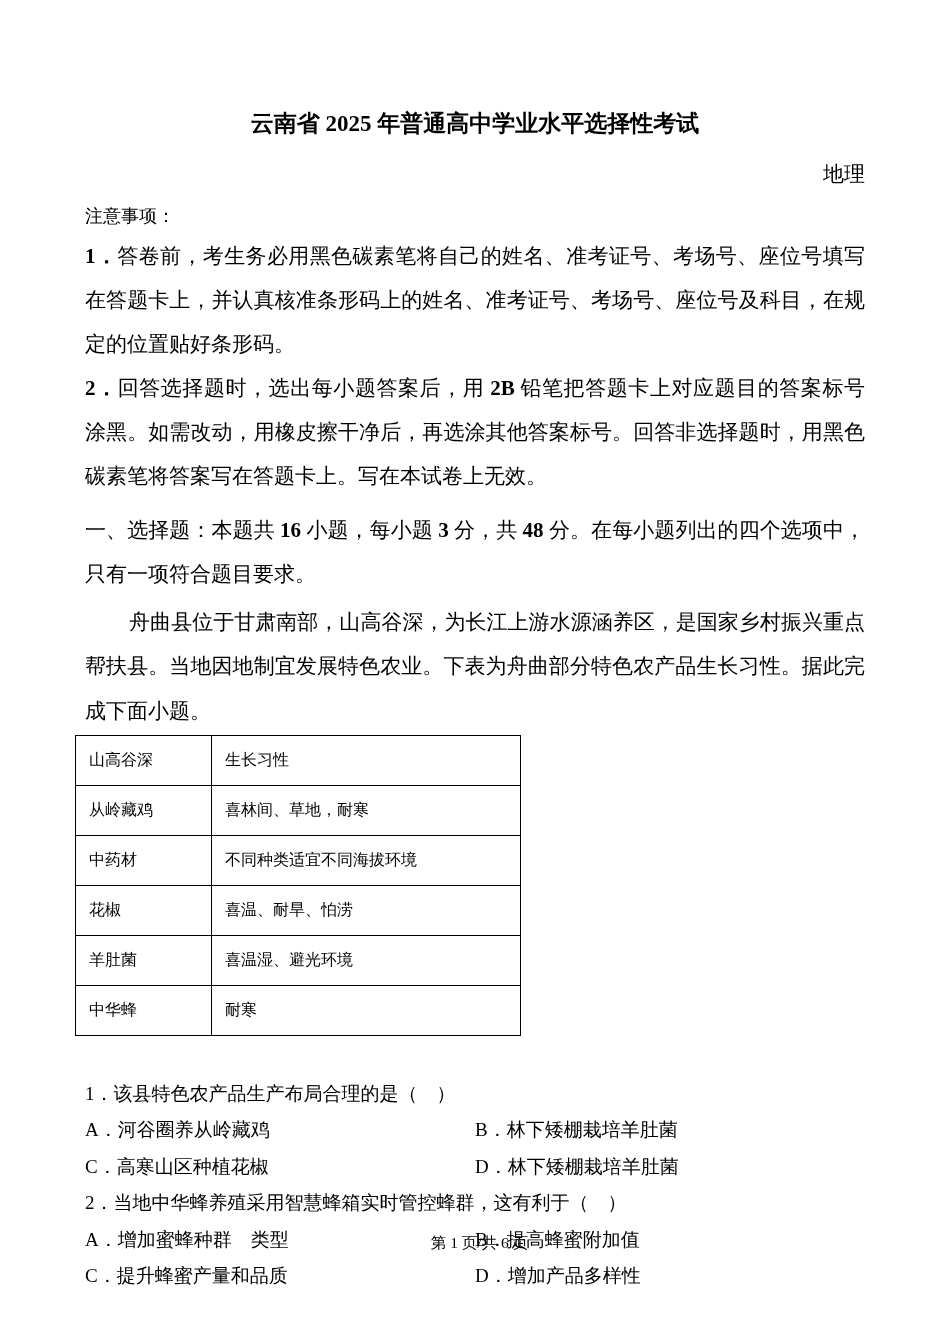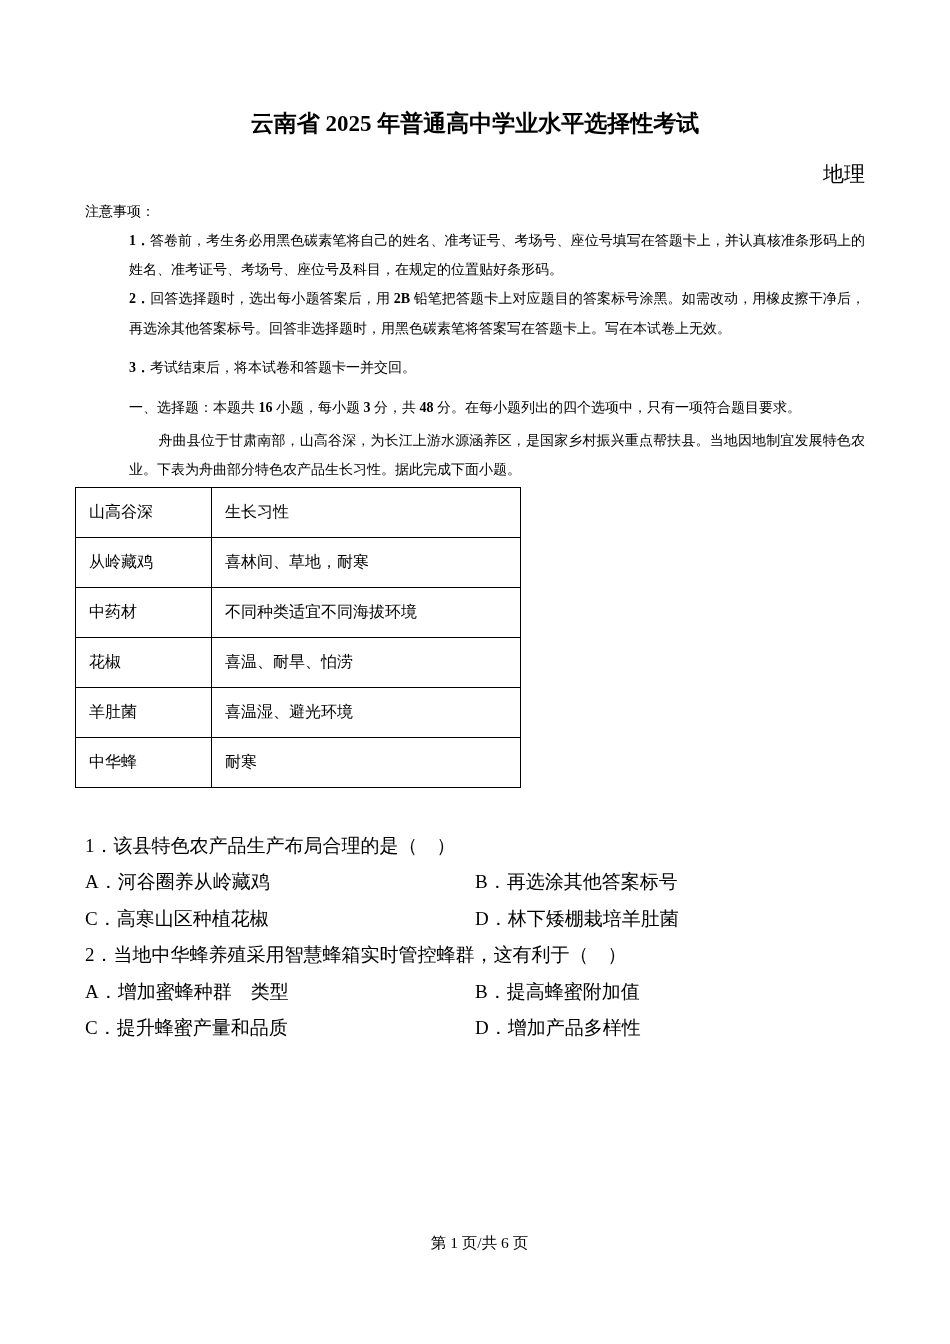--- a/index.html
+++ b/index.html
@@ -22,30 +22,29 @@
     line-height: 1.4;
   }
   .exam-subject {
     text-align: right;
     font-size: 21px;
     font-weight: normal;
     line-height: 1.4;
     margin-top: 20px;
   }
   .notice-heading {
-    font-size: 14px;
+    font-size: 18px;
     font-weight: normal;
     line-height: 2;
     margin-top: 8px;
   }
   .para {
-    font-size: 14px;
+    font-size: 21px;
     line-height: 2.1;
     text-align: justify;
-    margin-left: 44px;
   }
   .para b { font-weight: bold; }
   .notice-3 { margin-top: 10px; }
   .section-heading { margin-top: 10px; }
   .passage {
     margin-top: 4px;
     text-indent: 2.1em;
   }
   .crops-table {
     border-collapse: collapse;
@@ -93,21 +92,20 @@
 
 <div class="page">
 
   <h1 class="exam-title">云南省 2025 年普通高中学业水平选择性考试</h1>
   <h2 class="exam-subject">地理</h2>
 
   <p class="notice-heading">注意事项：</p>
 
   <p class="para"><b>1．</b><span>答卷前，考生务必用黑色碳素笔将自己的姓名、准考证号、考场号、座位号填写在答题卡上，并认真核准条形码上的姓名、准考证号、考场号、座位号及科目，在规定的位置贴好条形码。</span></p>
   <p class="para"><b>2．</b><span>回答选择题时，选出每小题答案后，用 </span><b>2B</b><span> 铅笔把答题卡上对应题目的答案标号涂黑。如需改动，用橡皮擦干净后，再选涂其他答案标号。回答非选择题时，用黑色碳素笔将答案写在答题卡上。写在本试卷上无效。</span></p>
-  <p class="para notice-3"><b>3．</b><span>考试结束后，将本试卷和答题卡一并交回。</span></p>
 
   <p class="para section-heading"><span>一、选择题：本题共 </span><b>16</b><span> 小题，每小题 </span><b>3</b><span> 分，共 </span><b>48</b><span> 分。在每小题列出的四个选项中，只有一项符合题目要求。</span></p>
 
   <p class="para passage">舟曲县位于甘肃南部，山高谷深，为长江上游水源涵养区，是国家乡村振兴重点帮扶县。当地因地制宜发展特色农业。下表为舟曲部分特色农产品生长习性。据此完成下面小题。</p>
 
   <table class="crops-table">
     <tbody>
         <tr>
       <th class="col-product">山高谷深</th>
       <th class="col-habit">生长习性</th>
@@ -134,21 +132,21 @@
     </tr>
   </tbody>
     </table>
 
   <section class="questions">
 
     <div class="question">
       <p class="stem">1．该县特色农产品生产布局合理的是（　）</p>
       <div class="options">
         <span class="option">A．河谷圈养从岭藏鸡</span>
-        <span class="option">B．再选涂其他答案标号</span>
+        <span class="option">B．林下矮棚栽培羊肚菌</span>
         <span class="option">C．高寒山区种植花椒</span>
         <span class="option">D．林下矮棚栽培羊肚菌</span>
       </div>
     </div>
 
     <div class="question">
       <p class="stem">2．当地中华蜂养殖采用智慧蜂箱实时管控蜂群，这有利于（　）</p>
       <div class="options">
         <span class="option">A．增加蜜蜂种群　类型</span>
         <span class="option">B．提高蜂蜜附加值</span>

